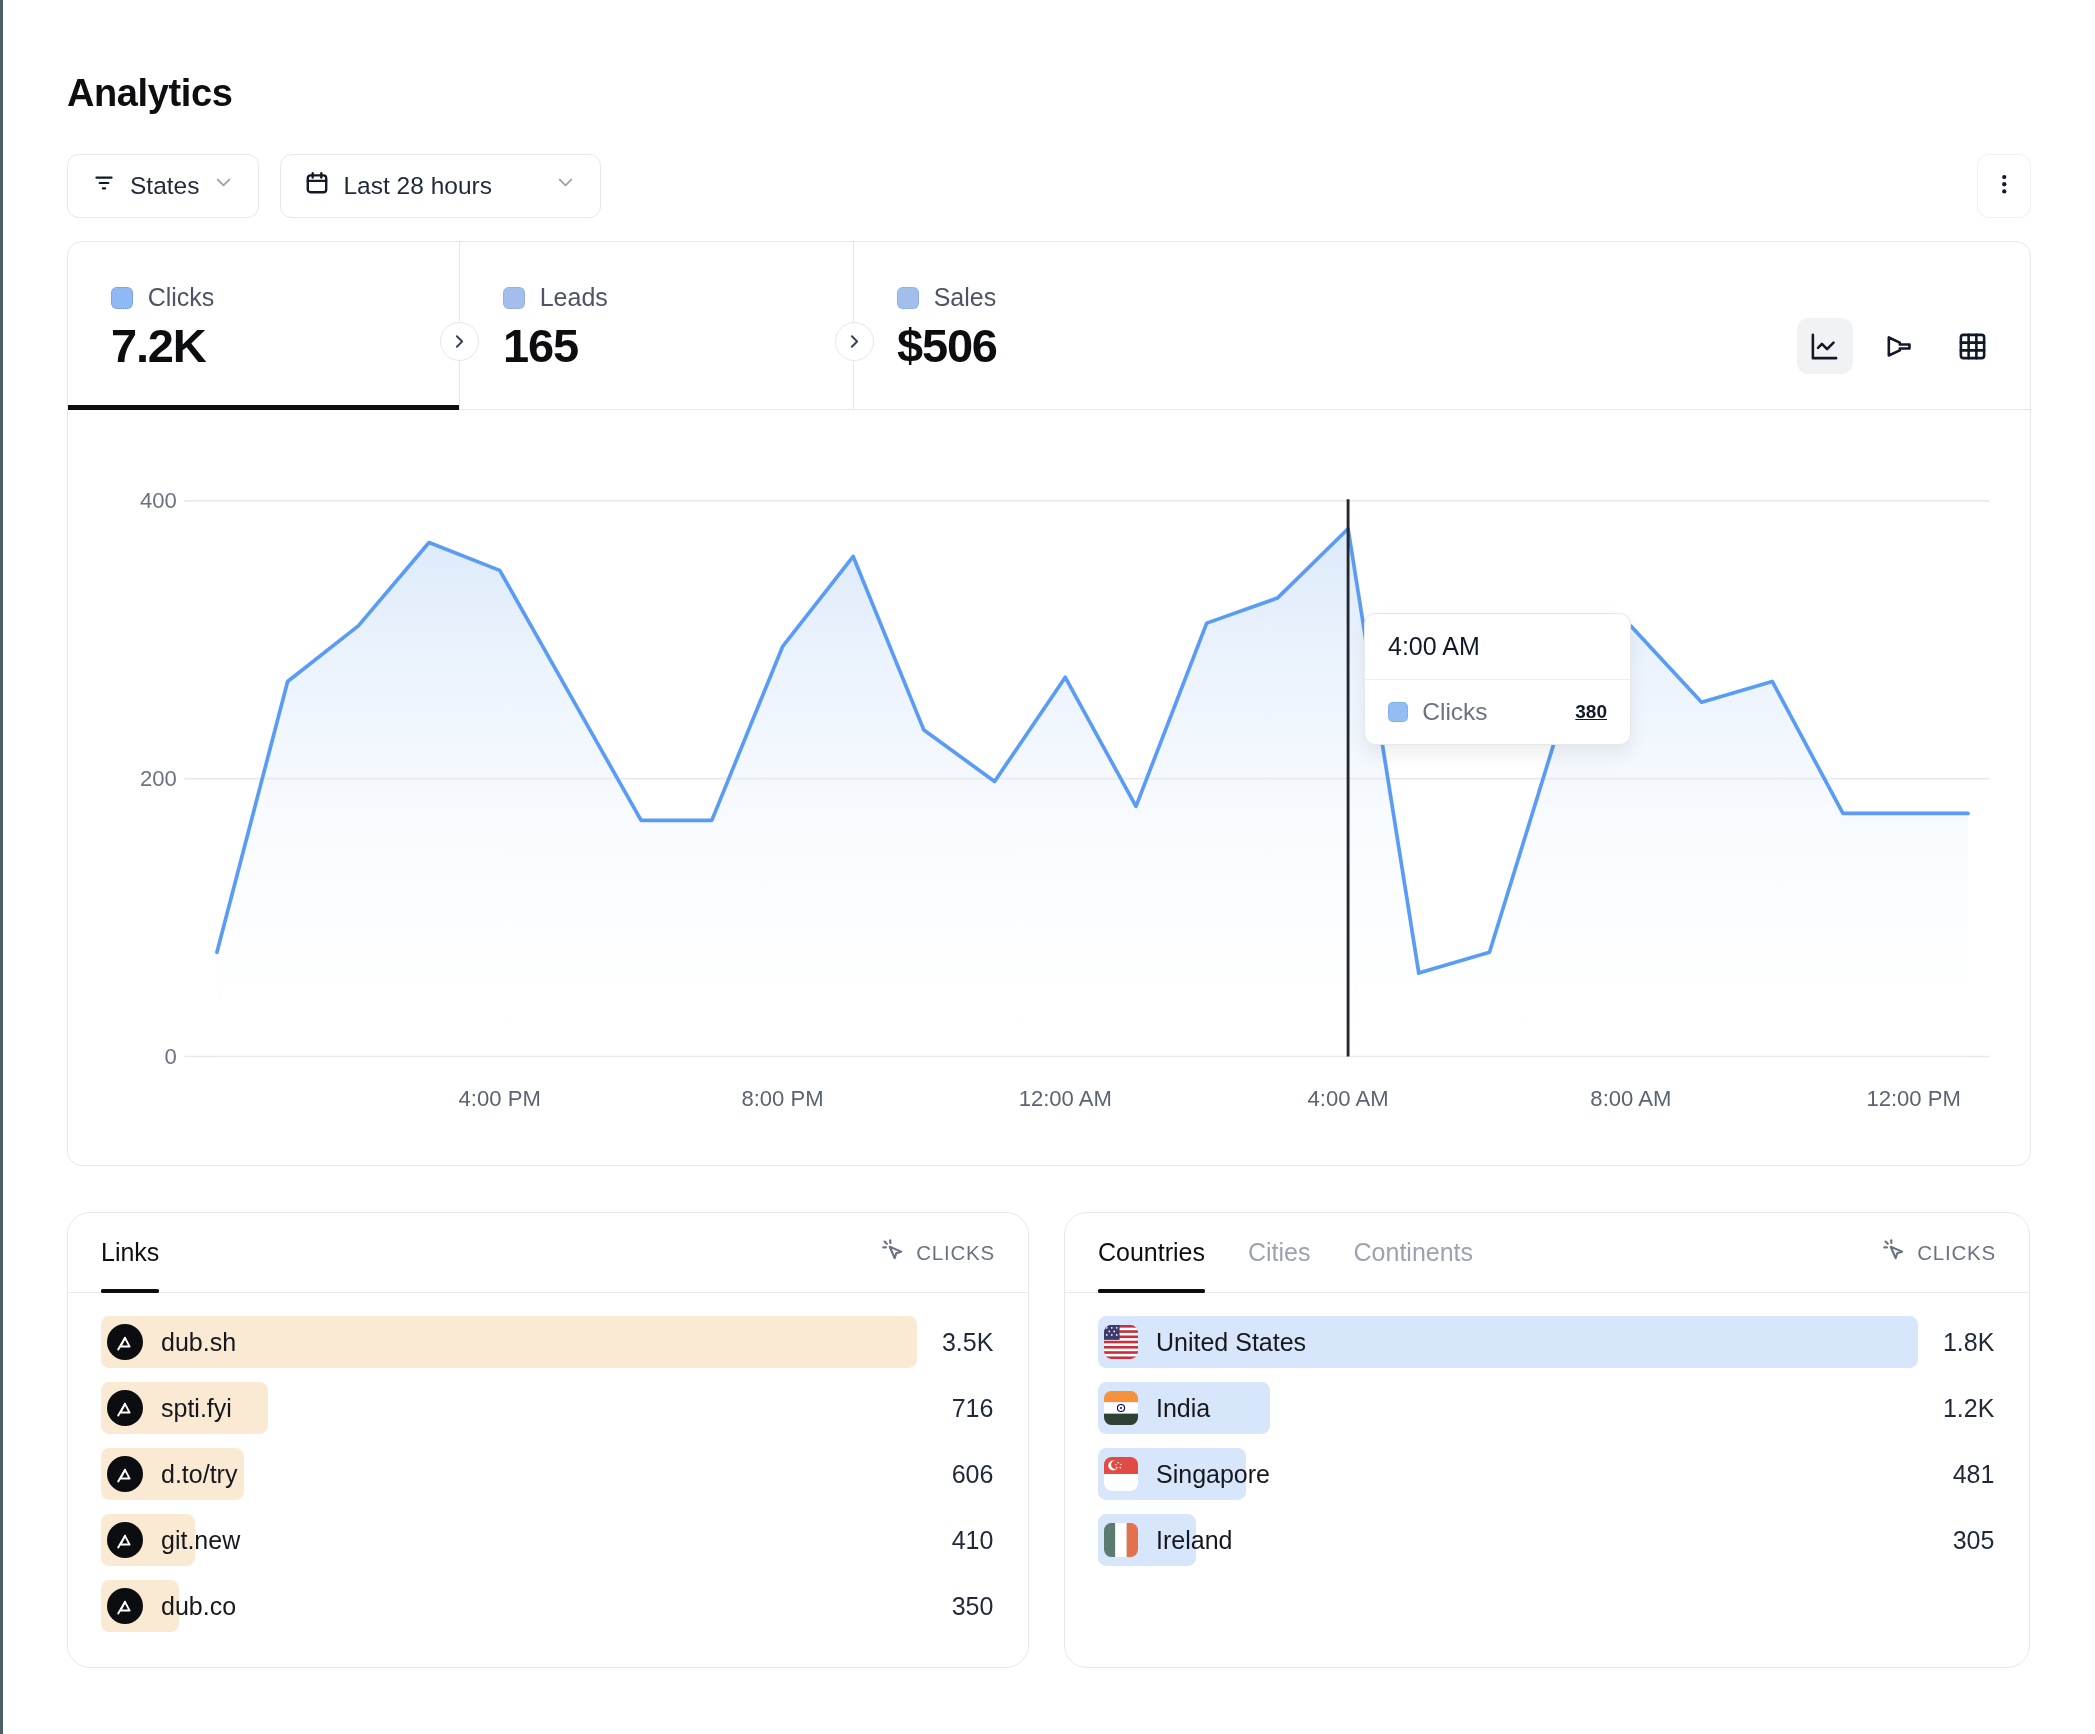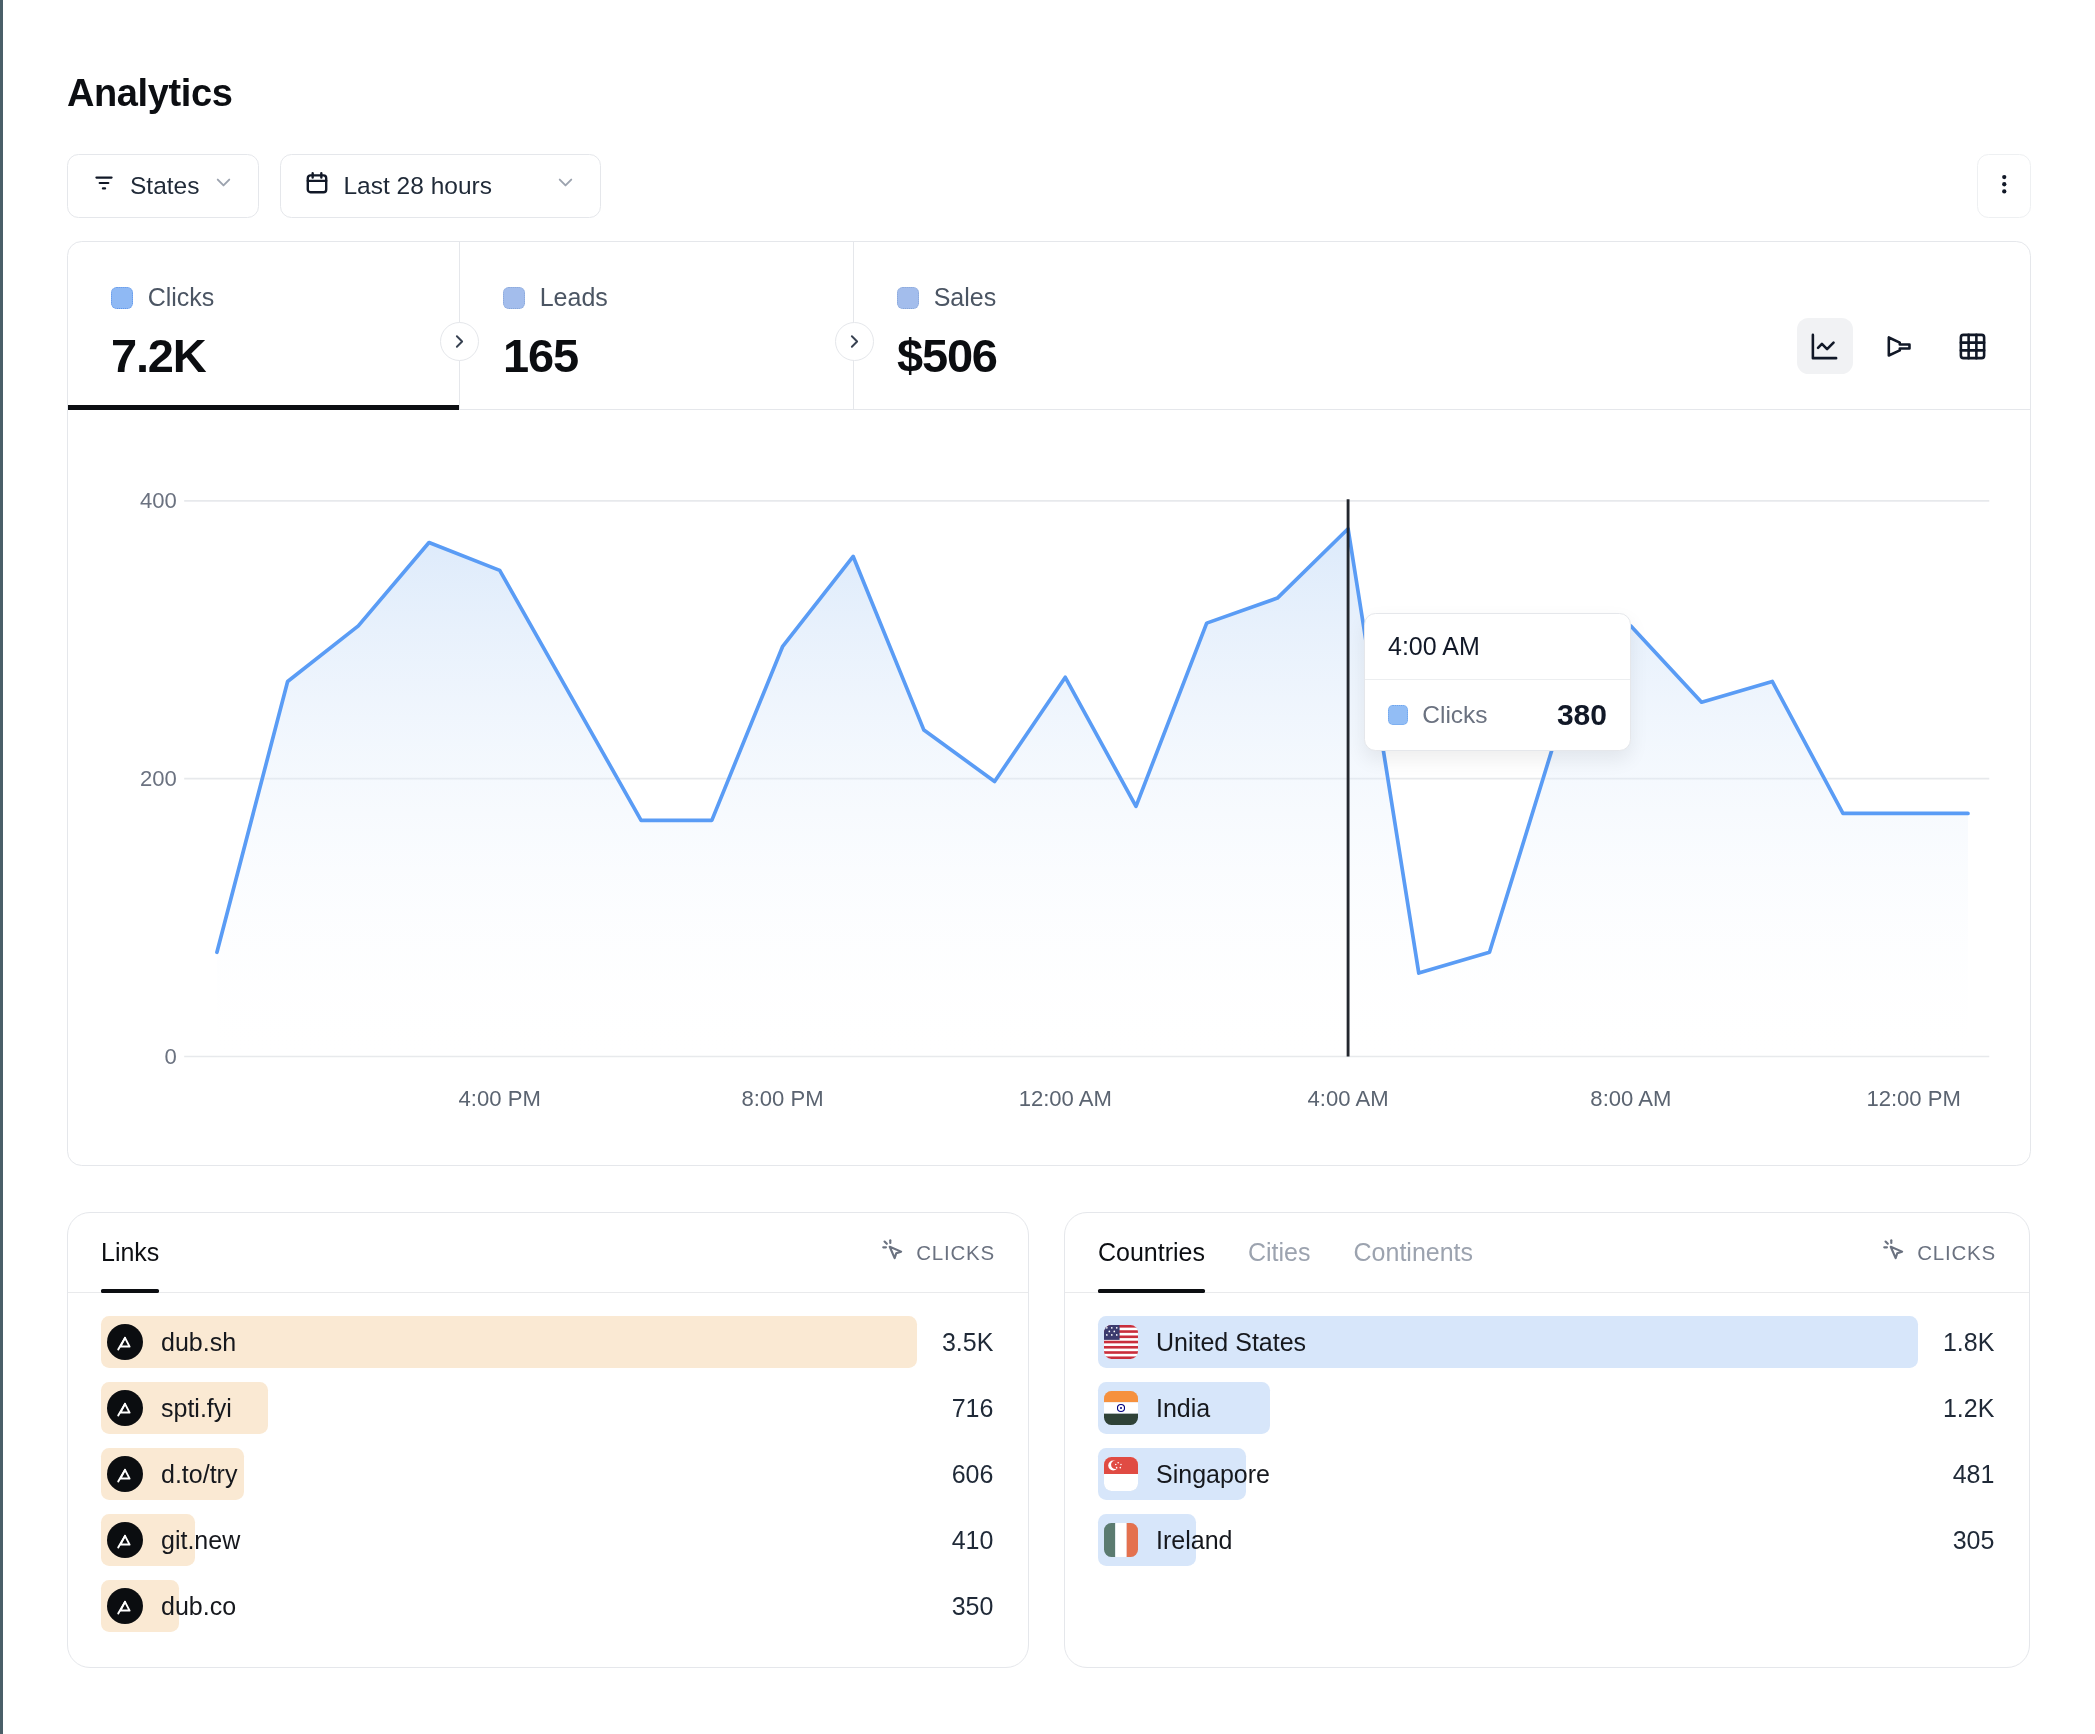--- a/index.html
+++ b/index.html
@@ -38,21 +38,21 @@
   .metric-header { display:flex; height:168px; border-bottom:1.2px solid #e5e7eb; position:relative; }
   .metric-tab { padding:41px 0 0 43px; position:relative; cursor:pointer; }
   .metric-tab.t1 { width:391px; }
   .metric-tab.t2 { width:394px; border-left:1.2px solid #e5e7eb; }
   .metric-tab.t3 { flex:1; border-left:1.2px solid #e5e7eb; display:flex; justify-content:space-between; }
   .metric-inner { }
   .metric-label-row { display:flex; align-items:center; gap:14.7px; }
   .metric-swatch { width:22px; height:22px; border-radius:5.7px; background:#8fb9f4; border:1.6px dotted #5e95ea; }
   .metric-swatch.muted { background:#a3bdec; border-color:#87a5d8; }
   .metric-label { font-size:25px; color:#4b5563; }
-  .metric-value { margin-top:16px; font-size:47px; font-weight:700; color:#0b0d10; letter-spacing:-1.2px; }
+  .metric-value { margin-top:6px; font-size:47px; font-weight:700; color:#0b0d10; letter-spacing:-1.2px; }
   .active-underline { position:absolute; left:0; bottom:-1.2px; width:391px; height:4.9px; background:#0c0e12; }
 
   .tab-sep-btn {
     position:absolute; top:80px; width:39px; height:39px; border-radius:50%;
     background:#fff; border:1.2px solid #e5e7eb; display:flex; align-items:center; justify-content:center;
     cursor:pointer; z-index:3;
   }
   .sep1 { left:372px; }
   .sep2 { left:767px; }
 
@@ -66,21 +66,21 @@
 
   .chart-tooltip {
     position:absolute; left:1296px; top:203px; width:267px; background:#fff;
     border:1.2px solid #e5e7eb; border-radius:11.5px; box-shadow:0 8.2px 19.6px rgba(0,0,0,.07);
     z-index:5;
   }
   .tt-head { padding:18px 23px; font-size:25px; color:#111827; border-bottom:1.2px solid #eceef0; }
   .tt-row { padding:18px 23px; display:flex; align-items:center; gap:14.7px; }
   .tt-swatch { width:19.6px; height:19.6px; border-radius:4.9px; background:#92bdf5; border:1.6px dotted #6aa3ee; }
   .tt-series { font-size:24.5px; color:#6b7280; }
-  .tt-value { margin-left:auto; font-size:30px; font-weight:700; color:#111827; }
+  .tt-value { margin-left:auto; font-size:19px; font-weight:700; color:#111827;text-decoration:underline; }
 
   
   .bottom-grid { display:grid; grid-template-columns:962px 966px; gap:35px; margin-top:46px; }
   .panel { border:1.2px solid #e5e7eb; border-radius:23px; background:#fff; height:456px; overflow:hidden; }
   .panel-header { height:80px; display:flex; align-items:center; padding:0 33px; border-bottom:1.2px solid #e9eaec; position:relative; }
   .panel-tabs { display:flex; gap:43px; height:100%; }
   .panel-tab { display:flex; align-items:center; font-size:25px; color:#9ca3af; position:relative; cursor:pointer; }
   .panel-tab.active { color:#0c0e12; font-weight:500; }
   .panel-tab.active::after { content:""; position:absolute; left:0; right:0; bottom:-1.2px; height:4.1px; background:#0c0e12; border-radius:1.6px; }
   .panel-metric { margin-left:auto; display:flex; align-items:center; gap:9.8px; color:#6b7280; font-size:20.5px; letter-spacing:0.8px; font-weight:500; }

